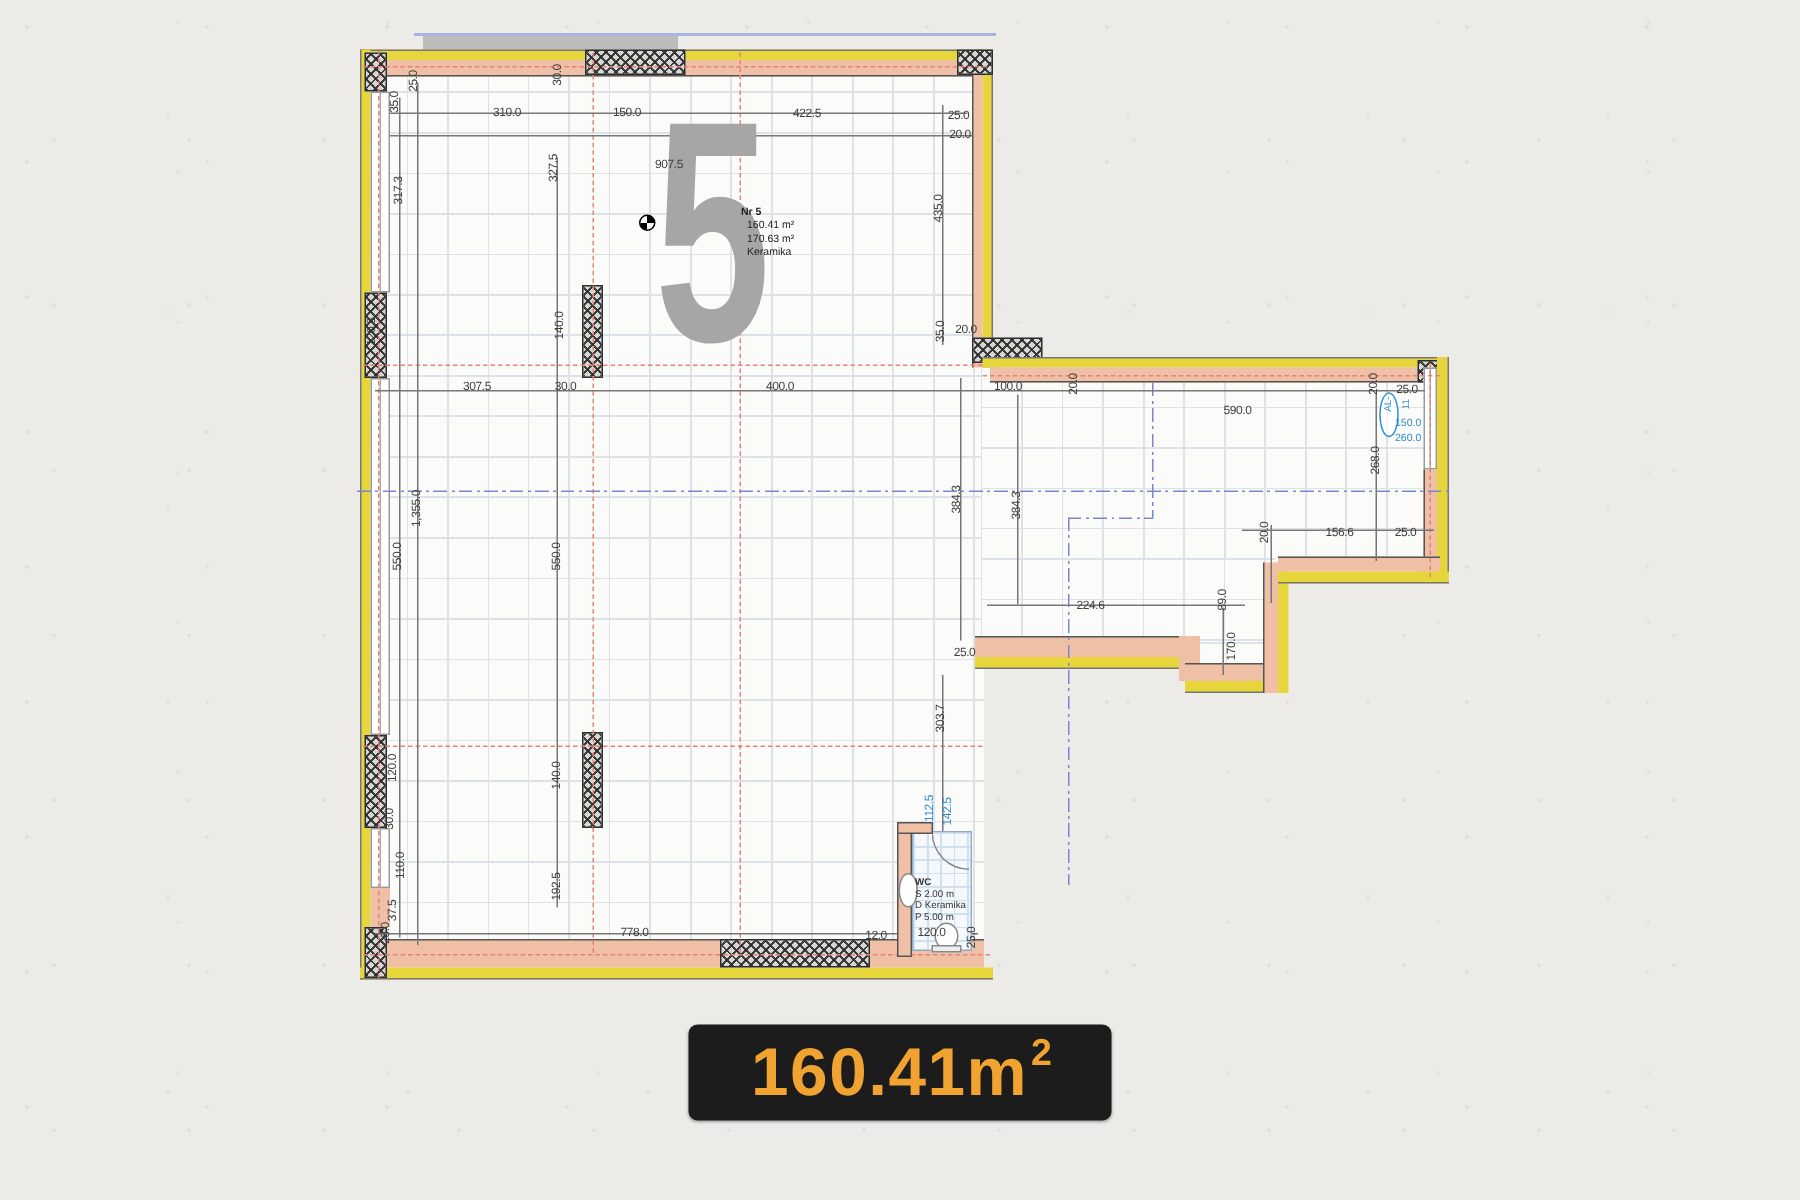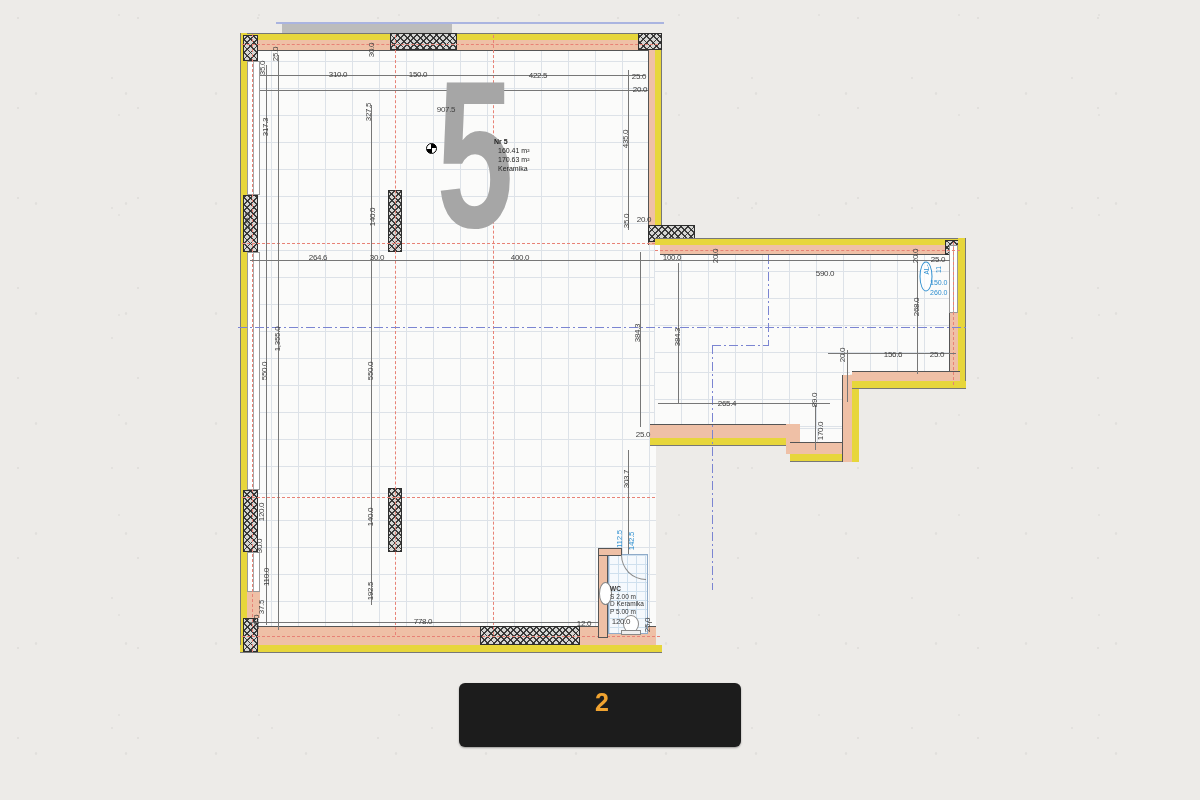--- a/index.html
+++ b/index.html
@@ -199,35 +199,35 @@
       <span class="dim rot" style="left: 33px; top: 48px;">35.0</span>
       <span class="dim rot" style="left: 46px; top: 34px;">25.0</span>
       <span class="dim rot" style="left: 142px; top: 30px;">30.0</span>
       <span class="dim rot" style="left: 36px; top: 107px;">317.3</span>
       <span class="dim rot" style="left: 139px; top: 92px;">327.5</span>
       <span class="dim rot" style="left: 396px; top: 119px;">435.0</span>
       <span class="dim rot" style="left: 18px; top: 201px;">120.3</span>
       <span class="dim rot" style="left: 143px; top: 197px;">140.0</span>
       <span class="dim rot" style="left: 397px; top: 201px;">35.0</span>
       <span class="dim" style="left: 414px; top: 200px;">20.0</span>
-      <span class="dim" style="left: 88px; top: 238px;">264.6</span>
+      <span class="dim" style="left: 88px; top: 238px;">307.5</span>
       <span class="dim" style="left: 147px; top: 238px;">30.0</span>
       <span class="dim" style="left: 290px; top: 238px;">400.0</span>
       <span class="dim" style="left: 442px; top: 238px;">100.0</span>
       <span class="dim rot" style="left: 486px; top: 236px;">20.0</span>
       <span class="dim" style="left: 595px; top: 254px;">590.0</span>
       <span class="dim rot" style="left: 686px; top: 236px;">20.0</span>
       <span class="dim" style="left: 708px; top: 240px;">25.0</span>
       <span class="dim rot" style="left: 35px; top: 351px;">550.0</span>
       <span class="dim rot" style="left: 48px; top: 319px;">1,355.0</span>
       <span class="dim rot" style="left: 141px; top: 351px;">550.0</span>
       <span class="dim rot" style="left: 408px; top: 313px;">384.3</span>
       <span class="dim rot" style="left: 448px; top: 317px;">384.3</span>
       <span class="dim rot" style="left: 687px; top: 287px;">268.0</span>
-      <span class="dim" style="left: 497px; top: 384px;">265.4</span>
+      <span class="dim" style="left: 497px; top: 384px;">224.6</span>
       <span class="dim rot" style="left: 585px; top: 380px;">89.0</span>
       <span class="dim rot" style="left: 591px; top: 411px;">170.0</span>
       <span class="dim rot" style="left: 613px; top: 335px;">20.0</span>
       <span class="dim" style="left: 663px; top: 335px;">156.6</span>
       <span class="dim" style="left: 707px; top: 335px;">25.0</span>
       <span class="dim" style="left: 413px; top: 415px;">25.0</span>
       <span class="dim rot" style="left: 32px; top: 492px;">120.0</span>
       <span class="dim rot" style="left: 30px; top: 526px;">30.0</span>
       <span class="dim rot" style="left: 37px; top: 557px;">110.0</span>
       <span class="dim rot" style="left: 32px; top: 587px;">37.5</span>
@@ -238,14 +238,15 @@
       <span class="dim" style="left: 193px; top: 602px; text-align: center;">778.0</span>
       <span class="dim" style="left: 354px; top: 604px;">12.0</span>
       <span class="dim" style="left: 391px; top: 602px;">120.0</span>
       <span class="dim rot" style="left: 418px; top: 605px;">25.0</span>
       <span class="dim rot blue" style="left: 390px; top: 519px;">112.5</span>
       <span class="dim rot blue" style="left: 402px; top: 521px;">142.5</span>
     </div>
 </div>
 
 <div id="badge">
+  <span class="val">160.41m</span>
   <span class="sup">2</span>
 </div>
 
 </body></html>

